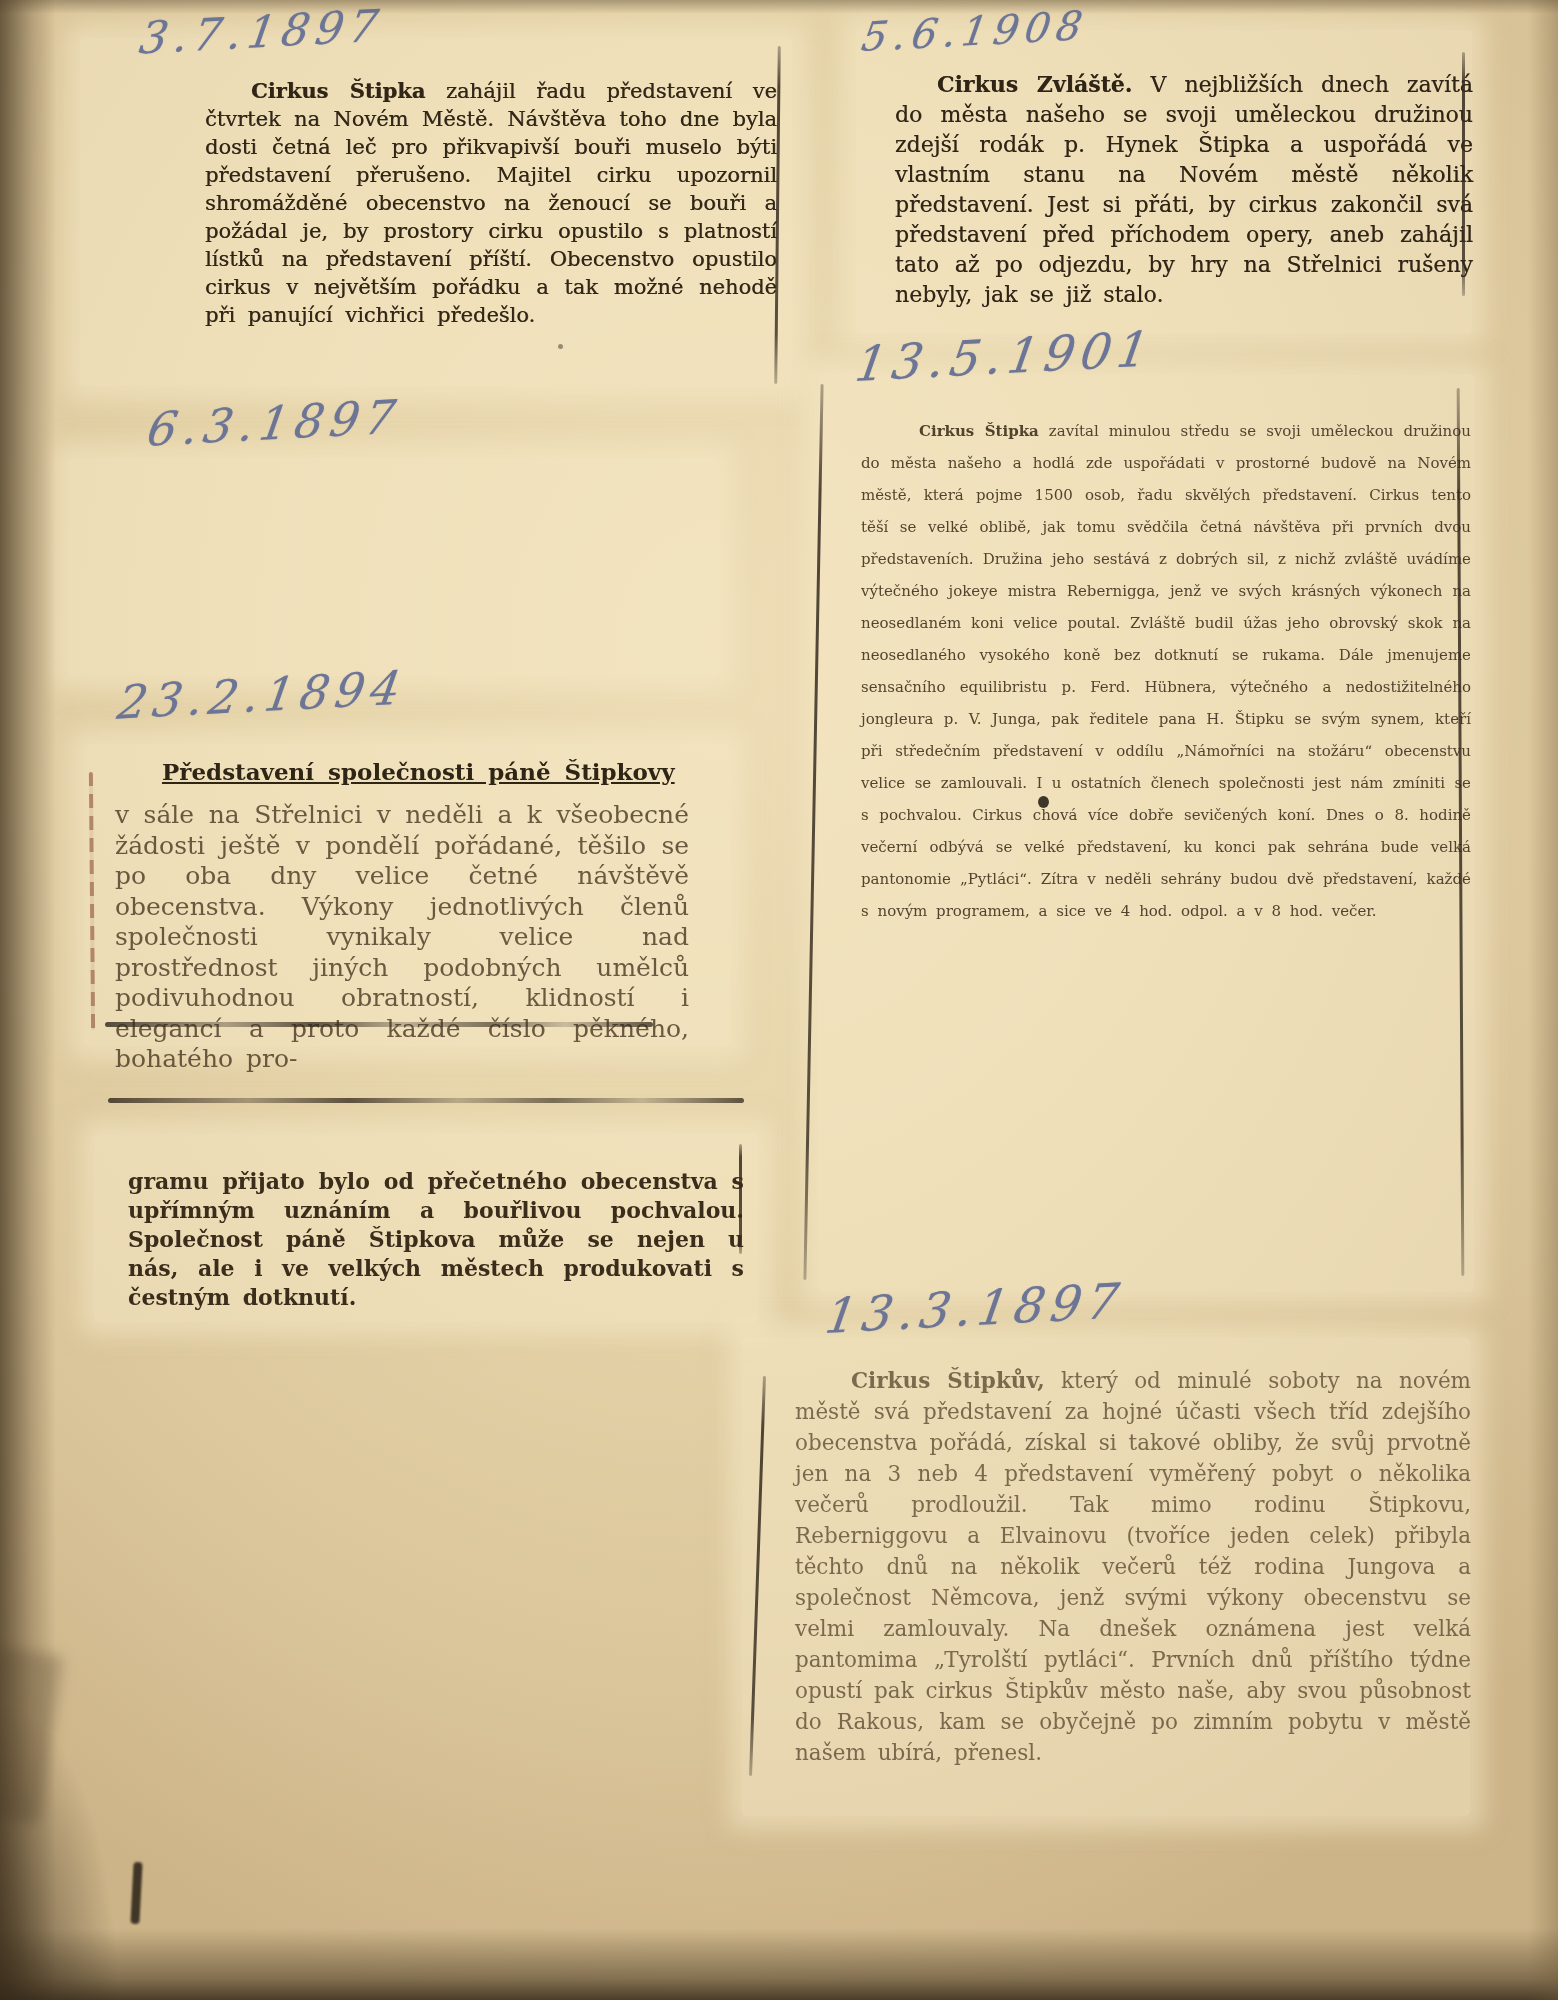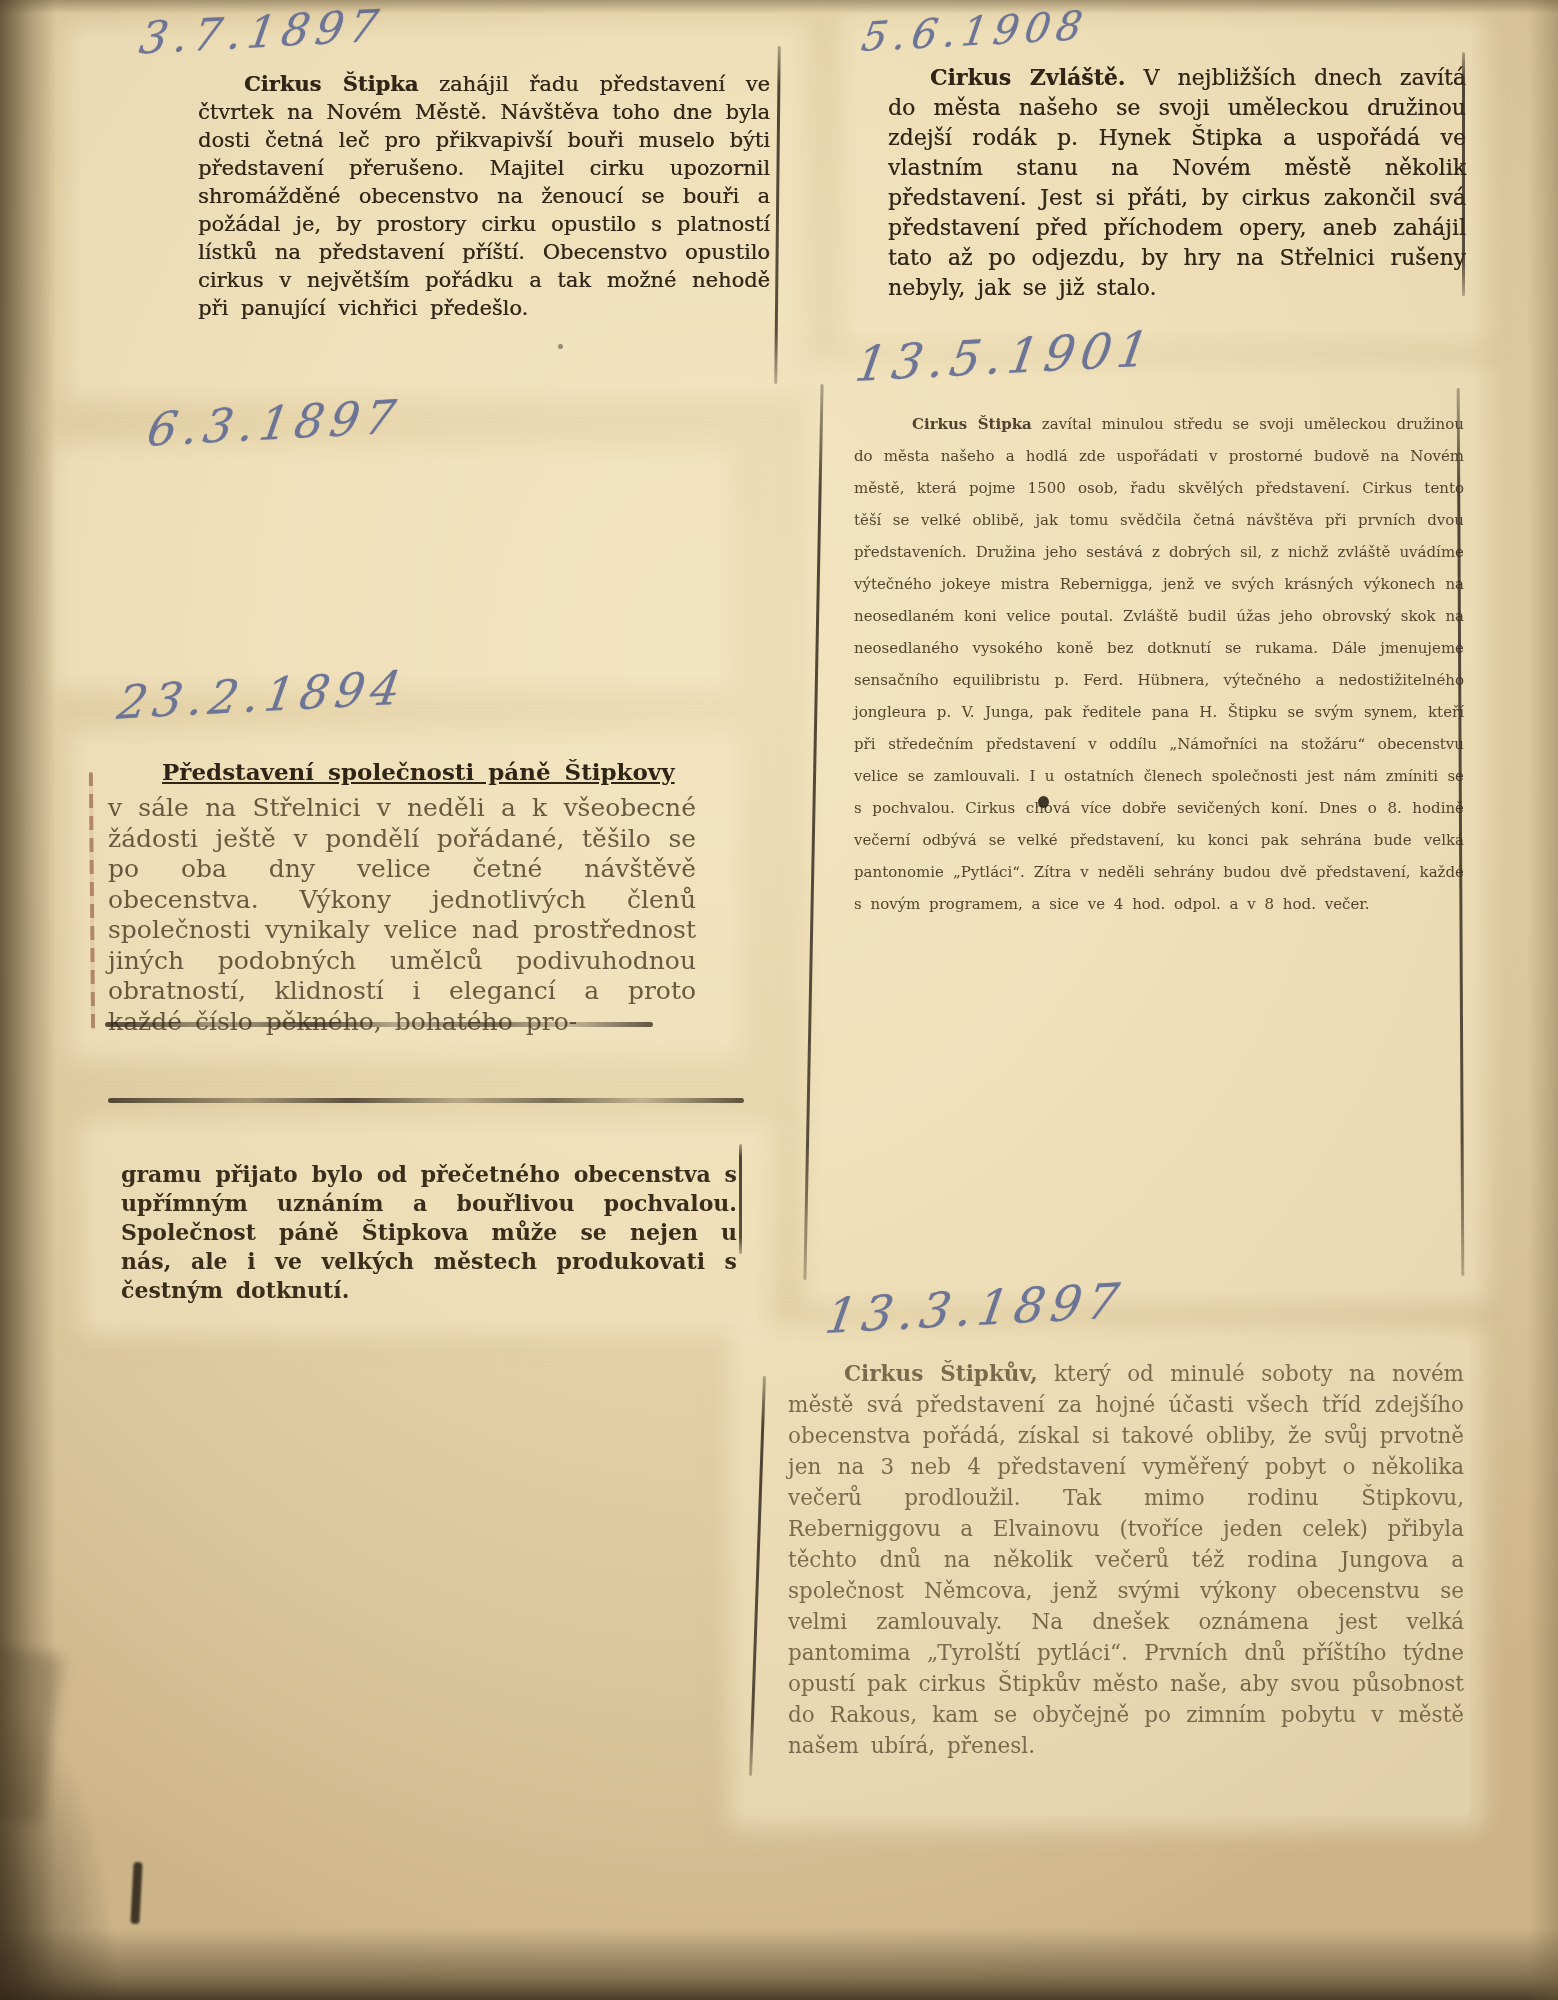--- a/index.html
+++ b/index.html
@@ -13,21 +13,21 @@
   }
   .abs{position:absolute;}
   
   .patch{
     background:rgba(248,236,202,0.50);
     box-shadow:0 0 22px 14px rgba(248,236,202,0.50);
     border-radius:4px;
   }
   
   .print{
-    margin:8px;
+    margin:15px;
     text-align:justify;
     font-family:"DejaVu Serif", serif;
   }
   .lead{font-weight:bold;}
   .headline{font-weight:bold;margin:0 0 8px 0;}
   
   .handwriting{
     font-family:"DejaVu Serif", serif;
     font-style:italic;
     color:rgba(105,115,150,0.95);

